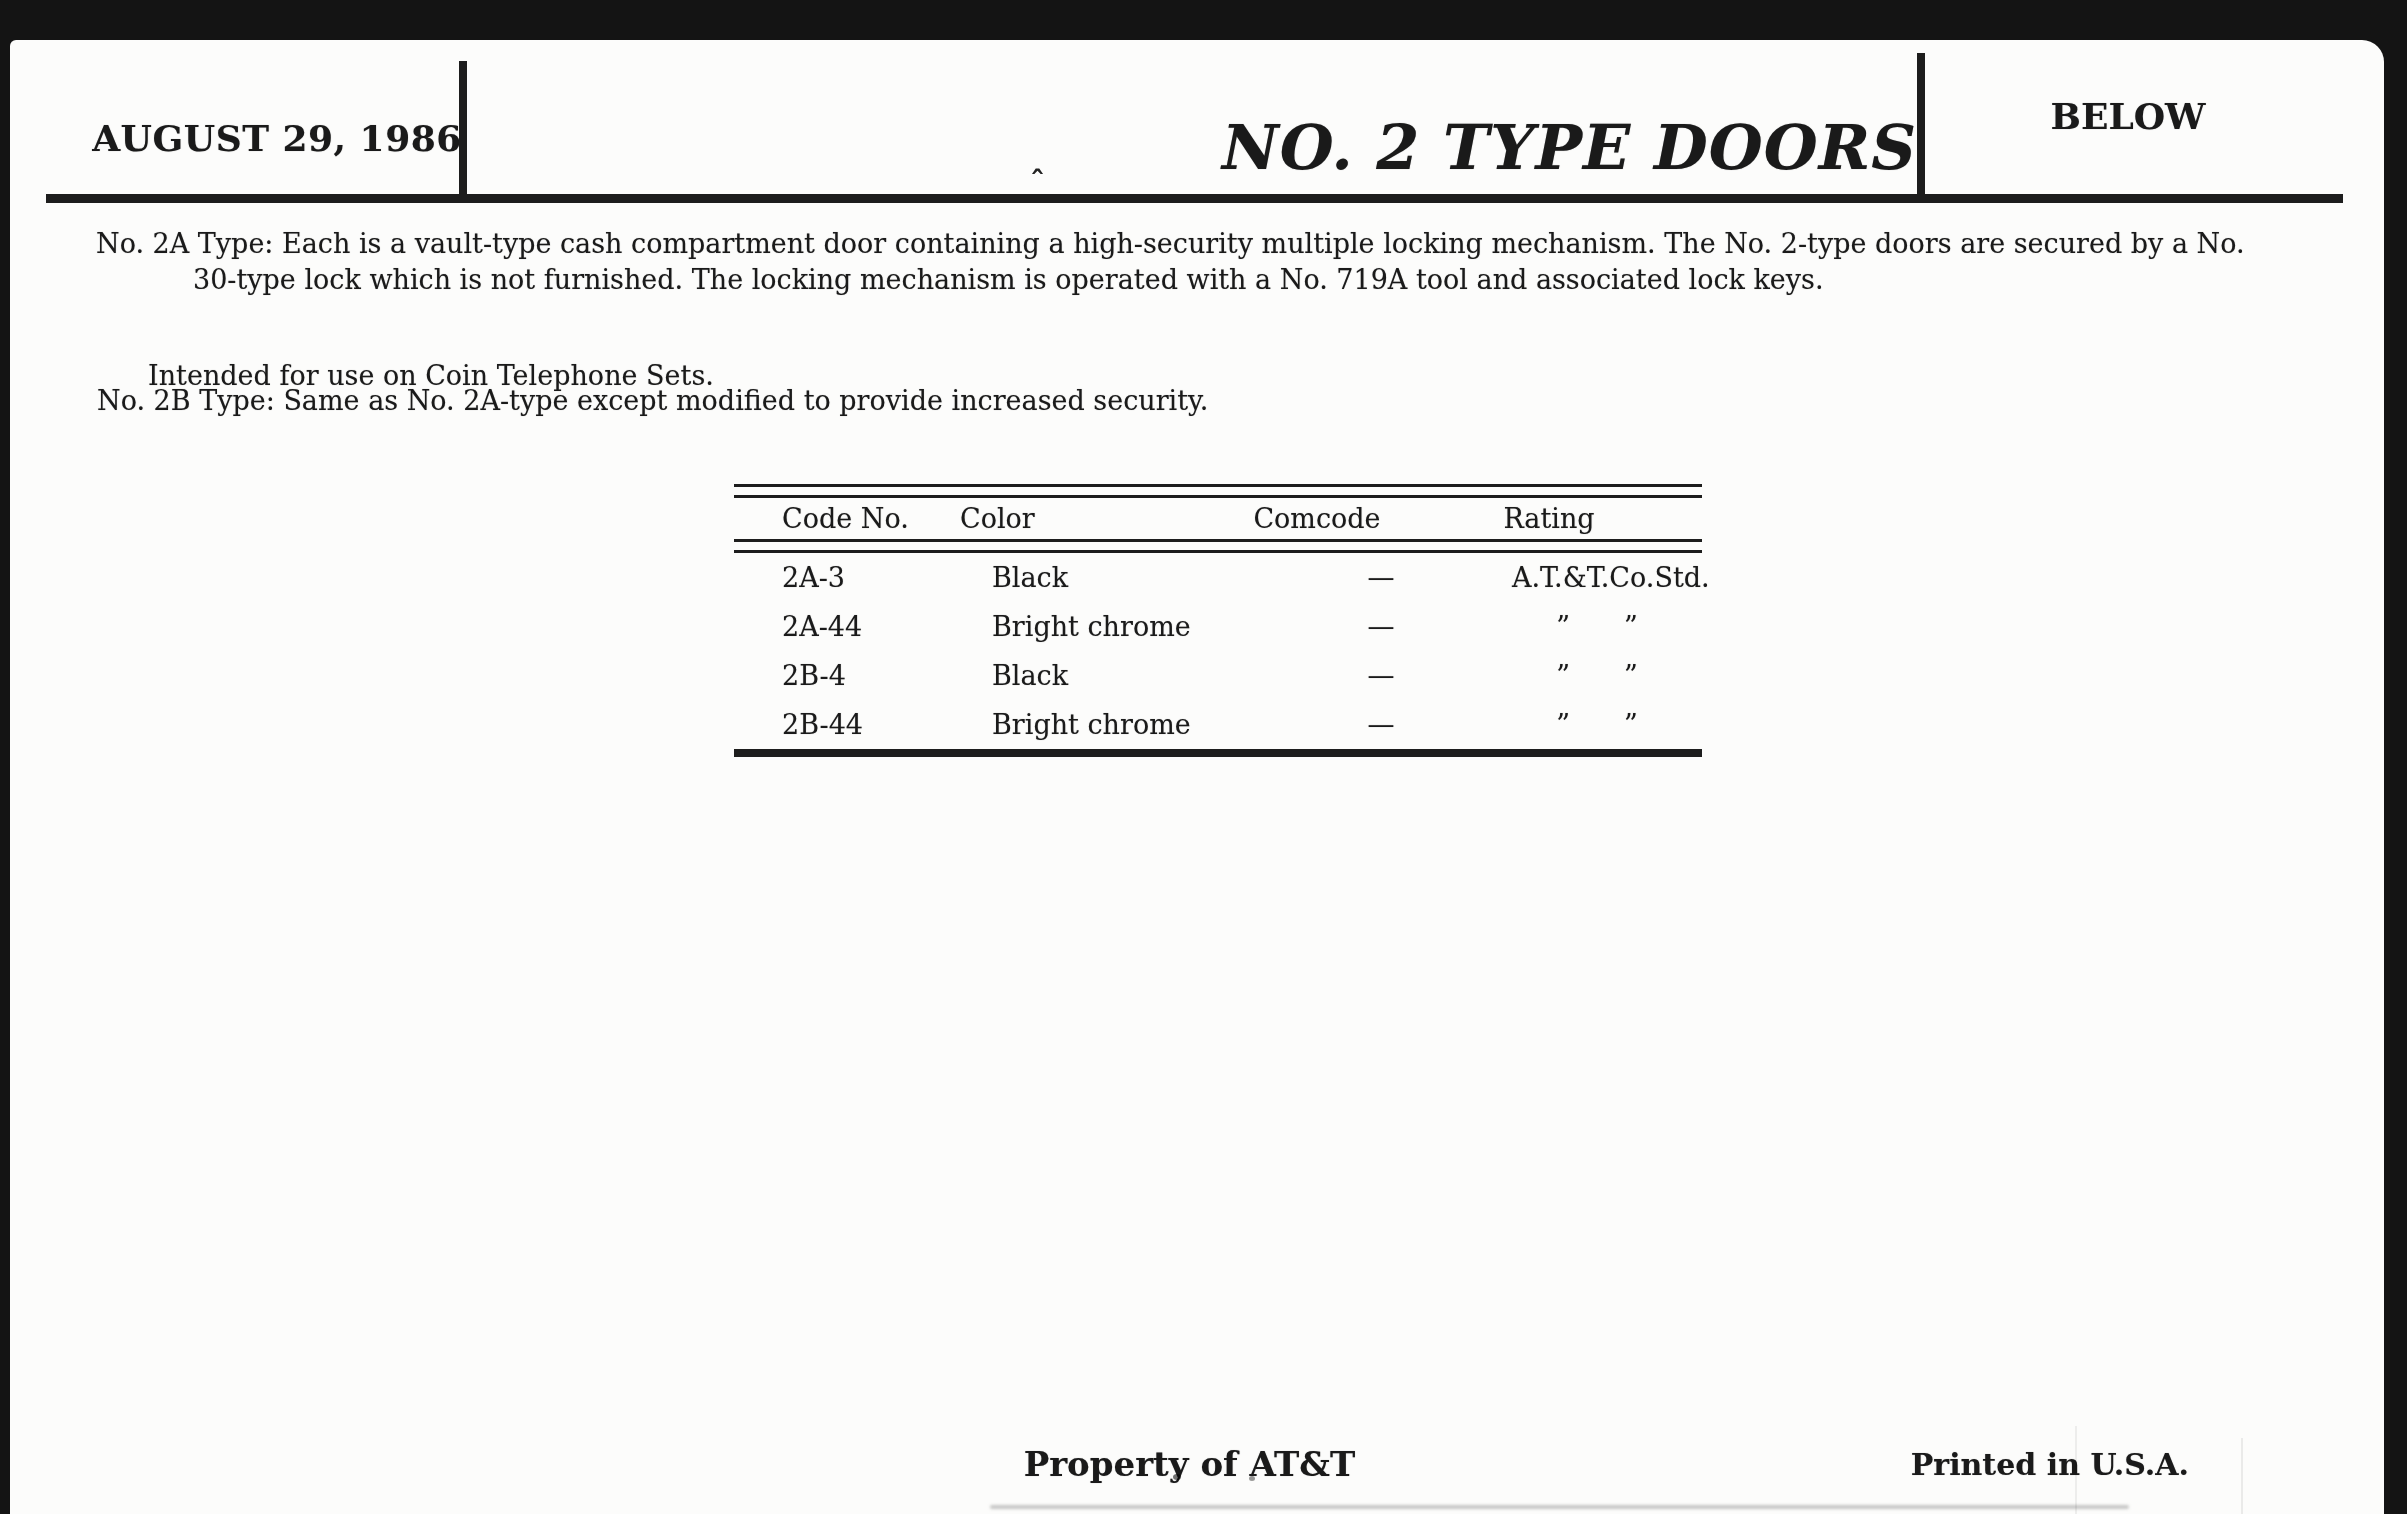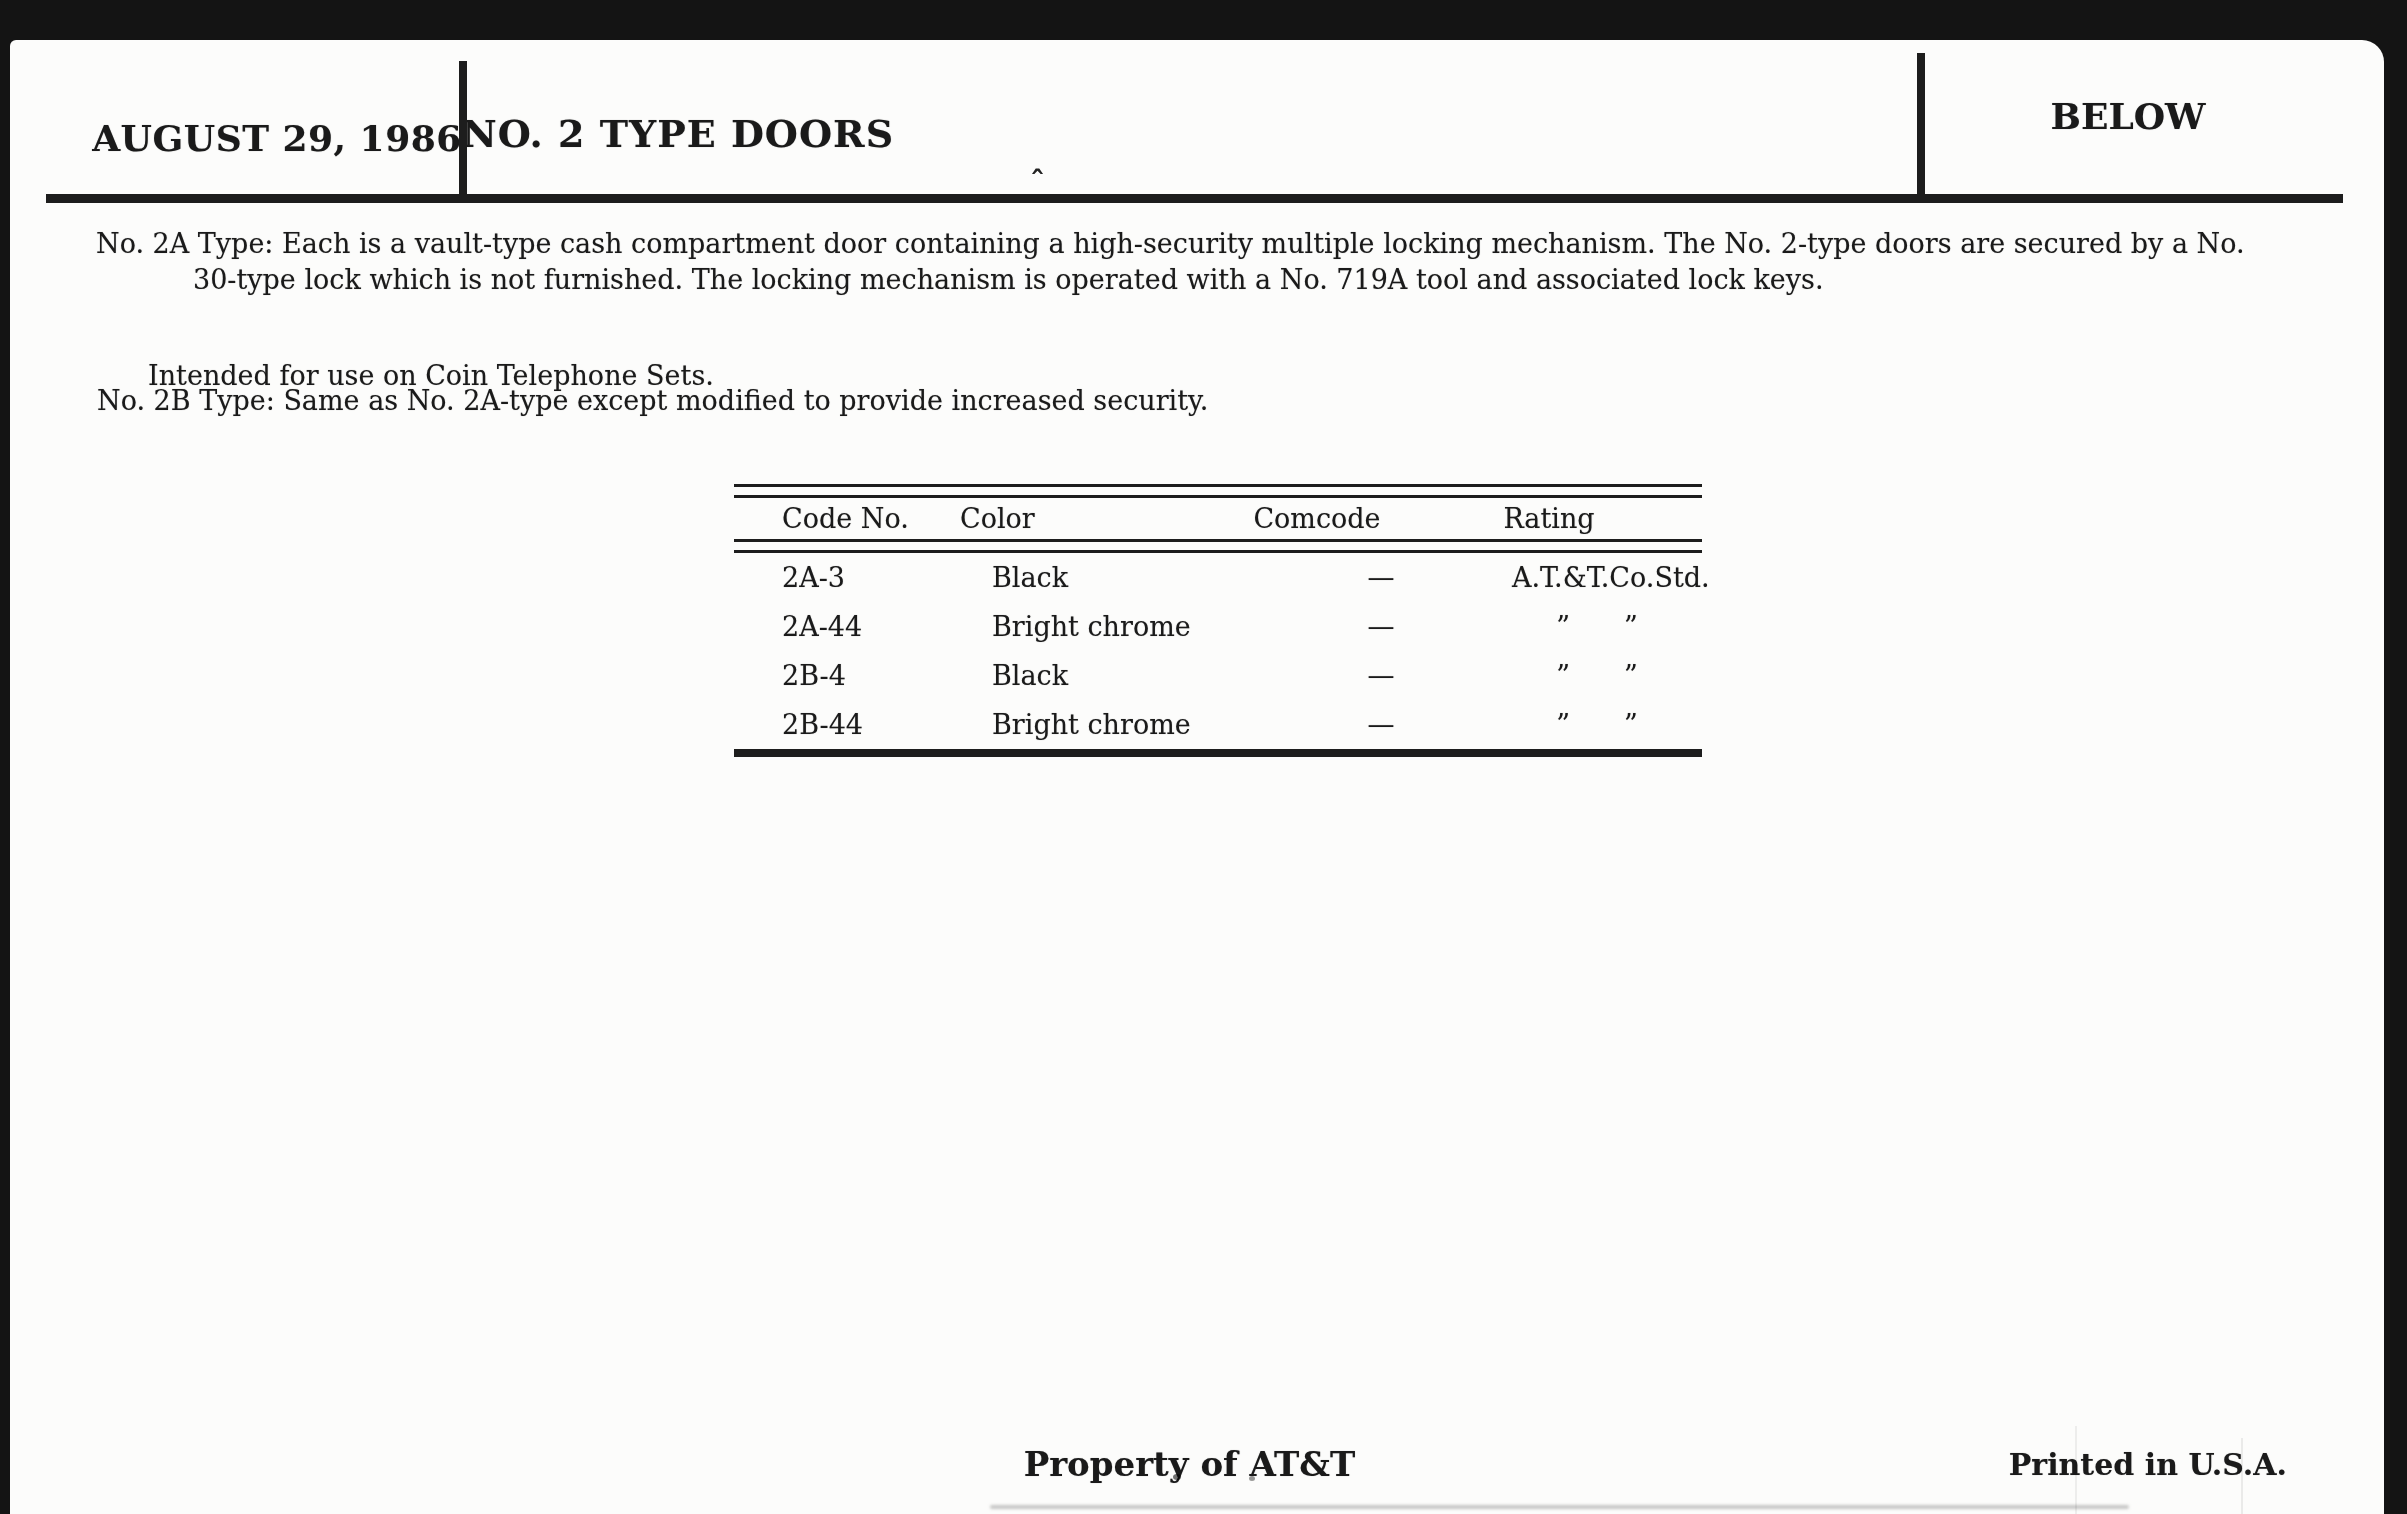--- a/index.html
+++ b/index.html
@@ -14,22 +14,22 @@
   .page{
     position:absolute;left:10px;top:40px;width:2374px;height:1475px;
     background:#fcfcfb;
     border-radius:6px 22px 0 0;
   }
   .abs{position:absolute;}
   .ink{color:#1a1a1a;text-shadow:0 0 1px rgba(20,20,20,.35);}
   
   .hdr-date{left:89px;top:117px;width:376px;text-align:center;
     font-size:36px;font-weight:bold;letter-spacing:0.5px;}
-  .hdr-title{left:462px;top:111px;width:1455px;text-align:left;
-    font-size:38px;font-weight:bold;letter-spacing:1px;}
+  .hdr-title{left:462px;top:111px;width:1455px;text-align:right;
+    font-size:62px;font-weight:bold;letter-spacing:1px;font-style:italic;}
   .hdr-caret{left:1030px;top:164px;font-size:30px;font-weight:bold;color:#222;}
   .hdr-ratings{left:1920px;top:95px;width:416px;text-align:center;
     font-size:36px;font-weight:bold;line-height:42px;}
   .vrule{width:8px;background:#1d1d1d;}
   .v1{left:459px;top:61px;height:133px;}
   .v2{left:1917px;top:53px;height:141px;}
   .hrule{left:46px;top:194px;width:2297px;height:9px;background:#1d1d1d;}
   
   .spec{font-size:27px;line-height:30px;white-space:nowrap;}
   .l1{left:96px;top:229px;}
@@ -42,21 +42,21 @@
   .rule-double{height:8px;border-top:3px solid #1d1d1d;border-bottom:3px solid #1d1d1d;}
   .rule-solid{height:8px;background:#1d1d1d;}
   .trow{display:grid;grid-template-columns:178px 258px 198px 1fr;
         padding-left:48px;padding-right:20px;align-items:center;}
   .trow.head{height:41px;}
   .trow.data{height:49px;gap:32px;}
   .cell-comcode,.cell-rating{text-align:center;}
   
   .foot-left{left:462px;top:1444px;width:1455px;text-align:center;
     font-size:34px;font-weight:bold;}
-  .foot-right{left:1881px;top:1447px;width:406px;text-align:right;
+  .foot-right{left:1783px;top:1447px;width:406px;text-align:right;
     font-size:30px;font-weight:bold;}
   
   .smudge{left:990px;top:1505px;width:1139px;height:4px;
     background:rgba(40,40,40,.25);filter:blur(1.5px);border-radius:2px;}
   .speck1{left:1173px;top:1474px;width:8px;height:6px;background:rgba(0,0,0,.55);border-radius:50%;}
   .speck2{left:1249px;top:1476px;width:6px;height:5px;background:rgba(0,0,0,.4);border-radius:50%;}
   .fold1{left:2075px;top:1426px;width:2px;height:89px;background:rgba(0,0,0,.06);}
   .fold2{left:2241px;top:1438px;width:2px;height:77px;background:rgba(0,0,0,.07);}
 </style>
 </head>

